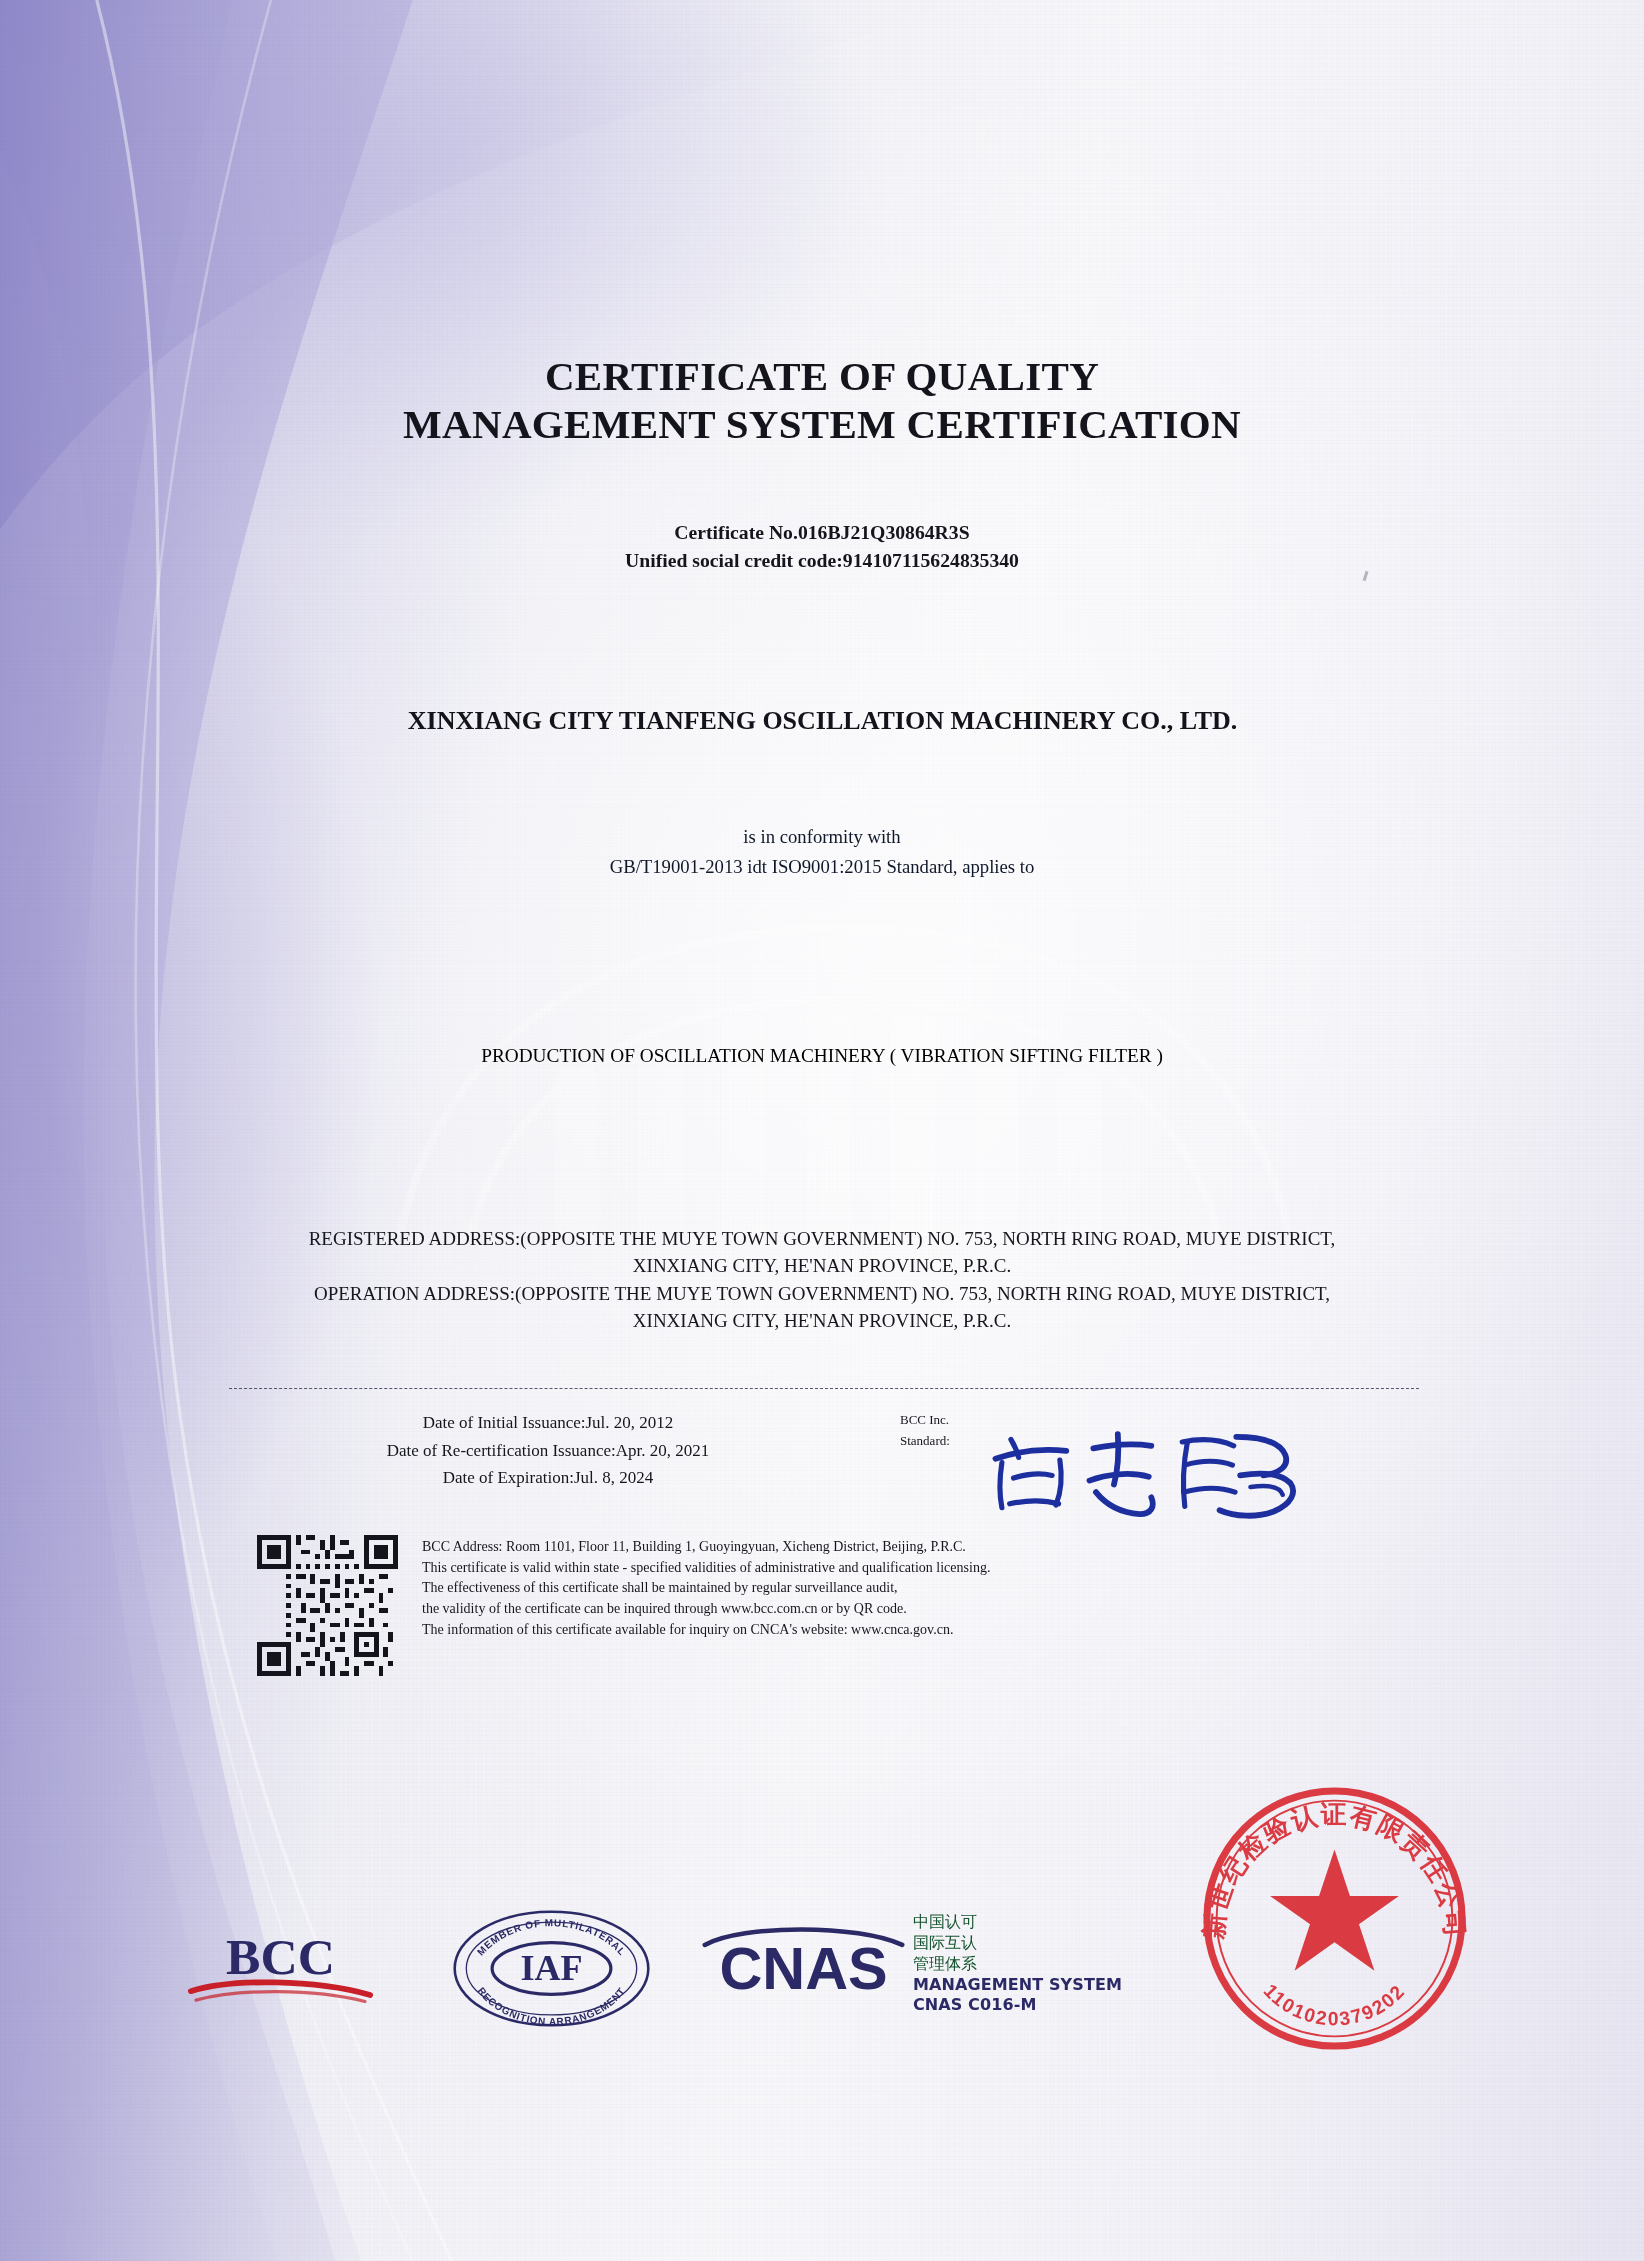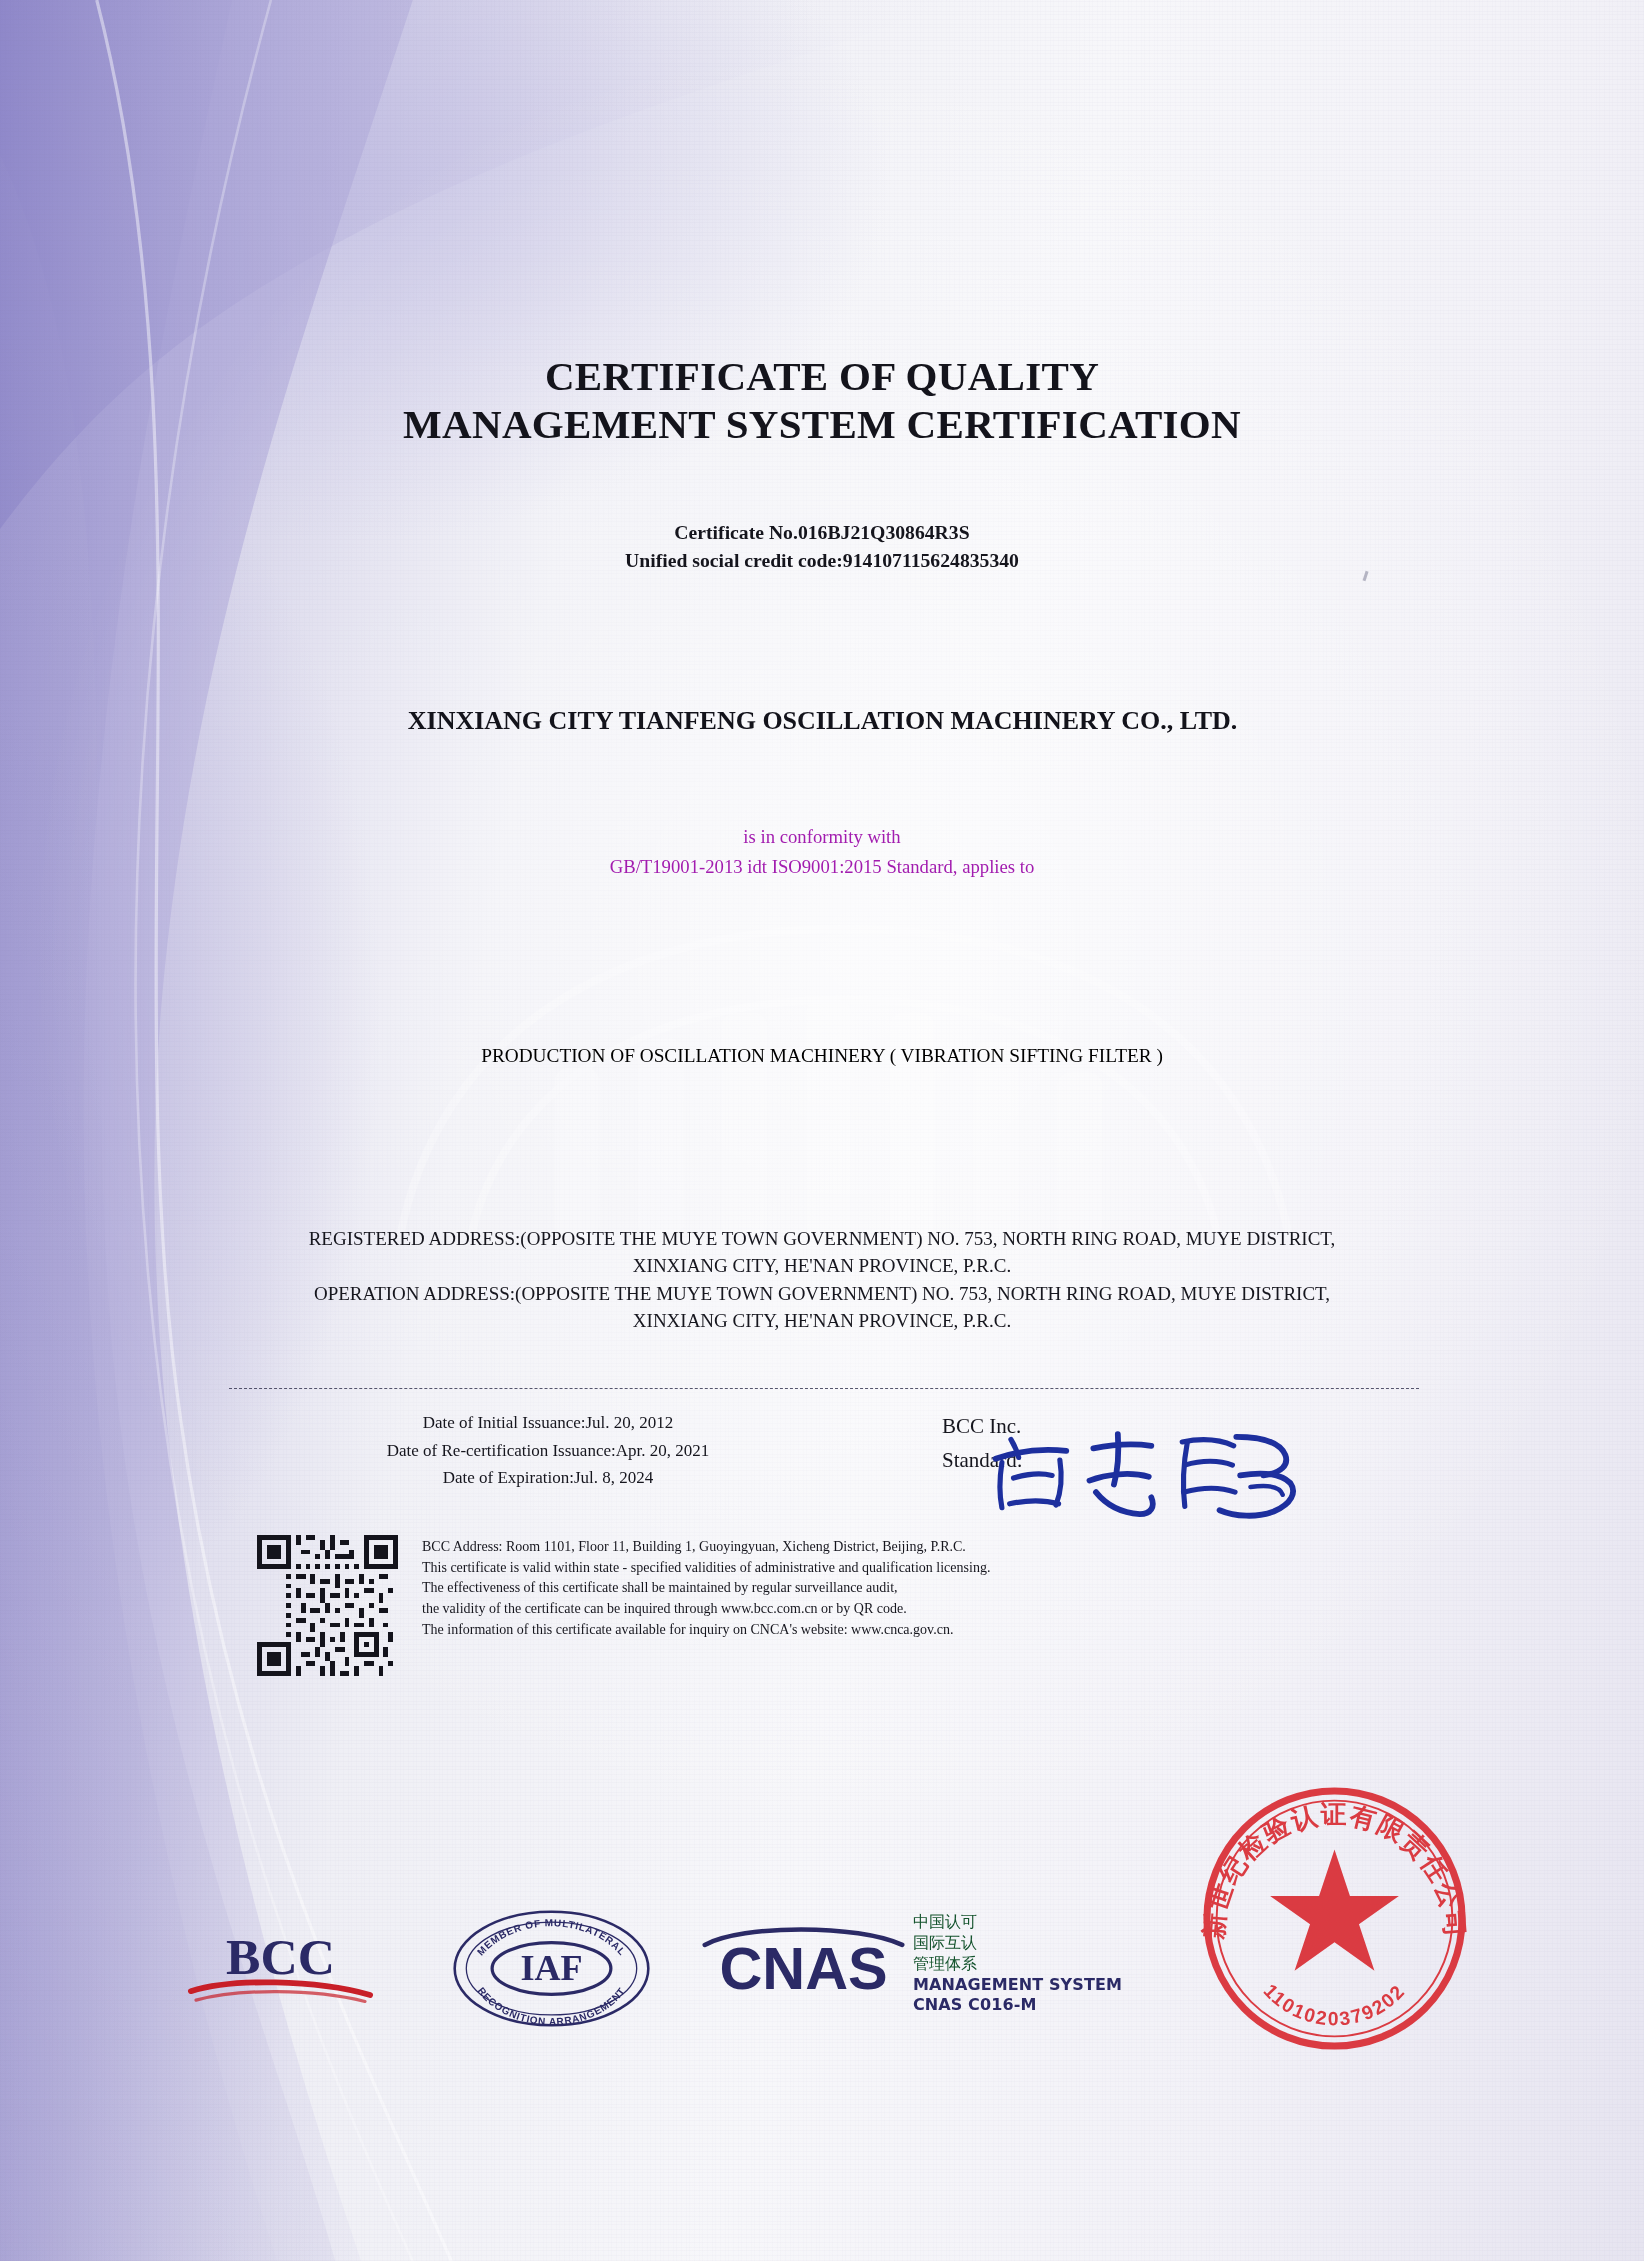--- a/index.html
+++ b/index.html
@@ -109,21 +109,21 @@
   }
 
   .conformity {
     position: absolute;
     left: 245px;
     top: 822px;
     width: 1154px;
     text-align: center;
     font-size: 18.7px;
     line-height: 1.6;
-    color: #a21caf;
+    color: #0f172a;
   }
 
   .scope {
     position: absolute;
     left: 245px;
     top: 1045px;
     width: 1154px;
     text-align: center;
     font-size: 19.3px;
     color: #000000;
@@ -157,24 +157,23 @@
     text-align: center;
     font-size: 17px;
     line-height: 1.62;
     color: #16161e;
   }
 
   .issuer {
     position: absolute;
     left: 900px;
     top: 1409px;
-    font-size: 21px;
+    font-size: 13px;
     line-height: 1.62;
     color: #16161e;
-    margin-left: 42px;
   }
 
   .signature {
     position: absolute;
     left: 980px;
     top: 1425px;
     width: 322px;
     height: 97px;
     color: #1d2f9e;
   }

